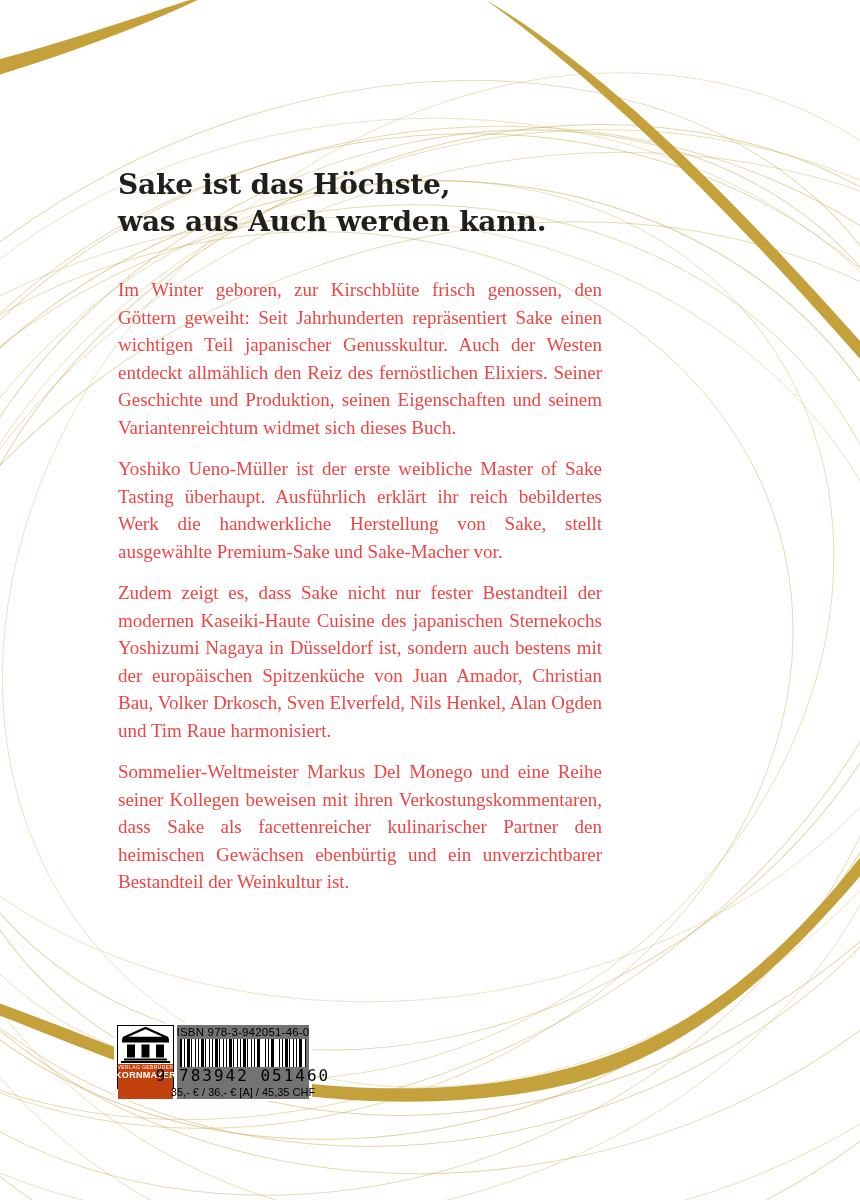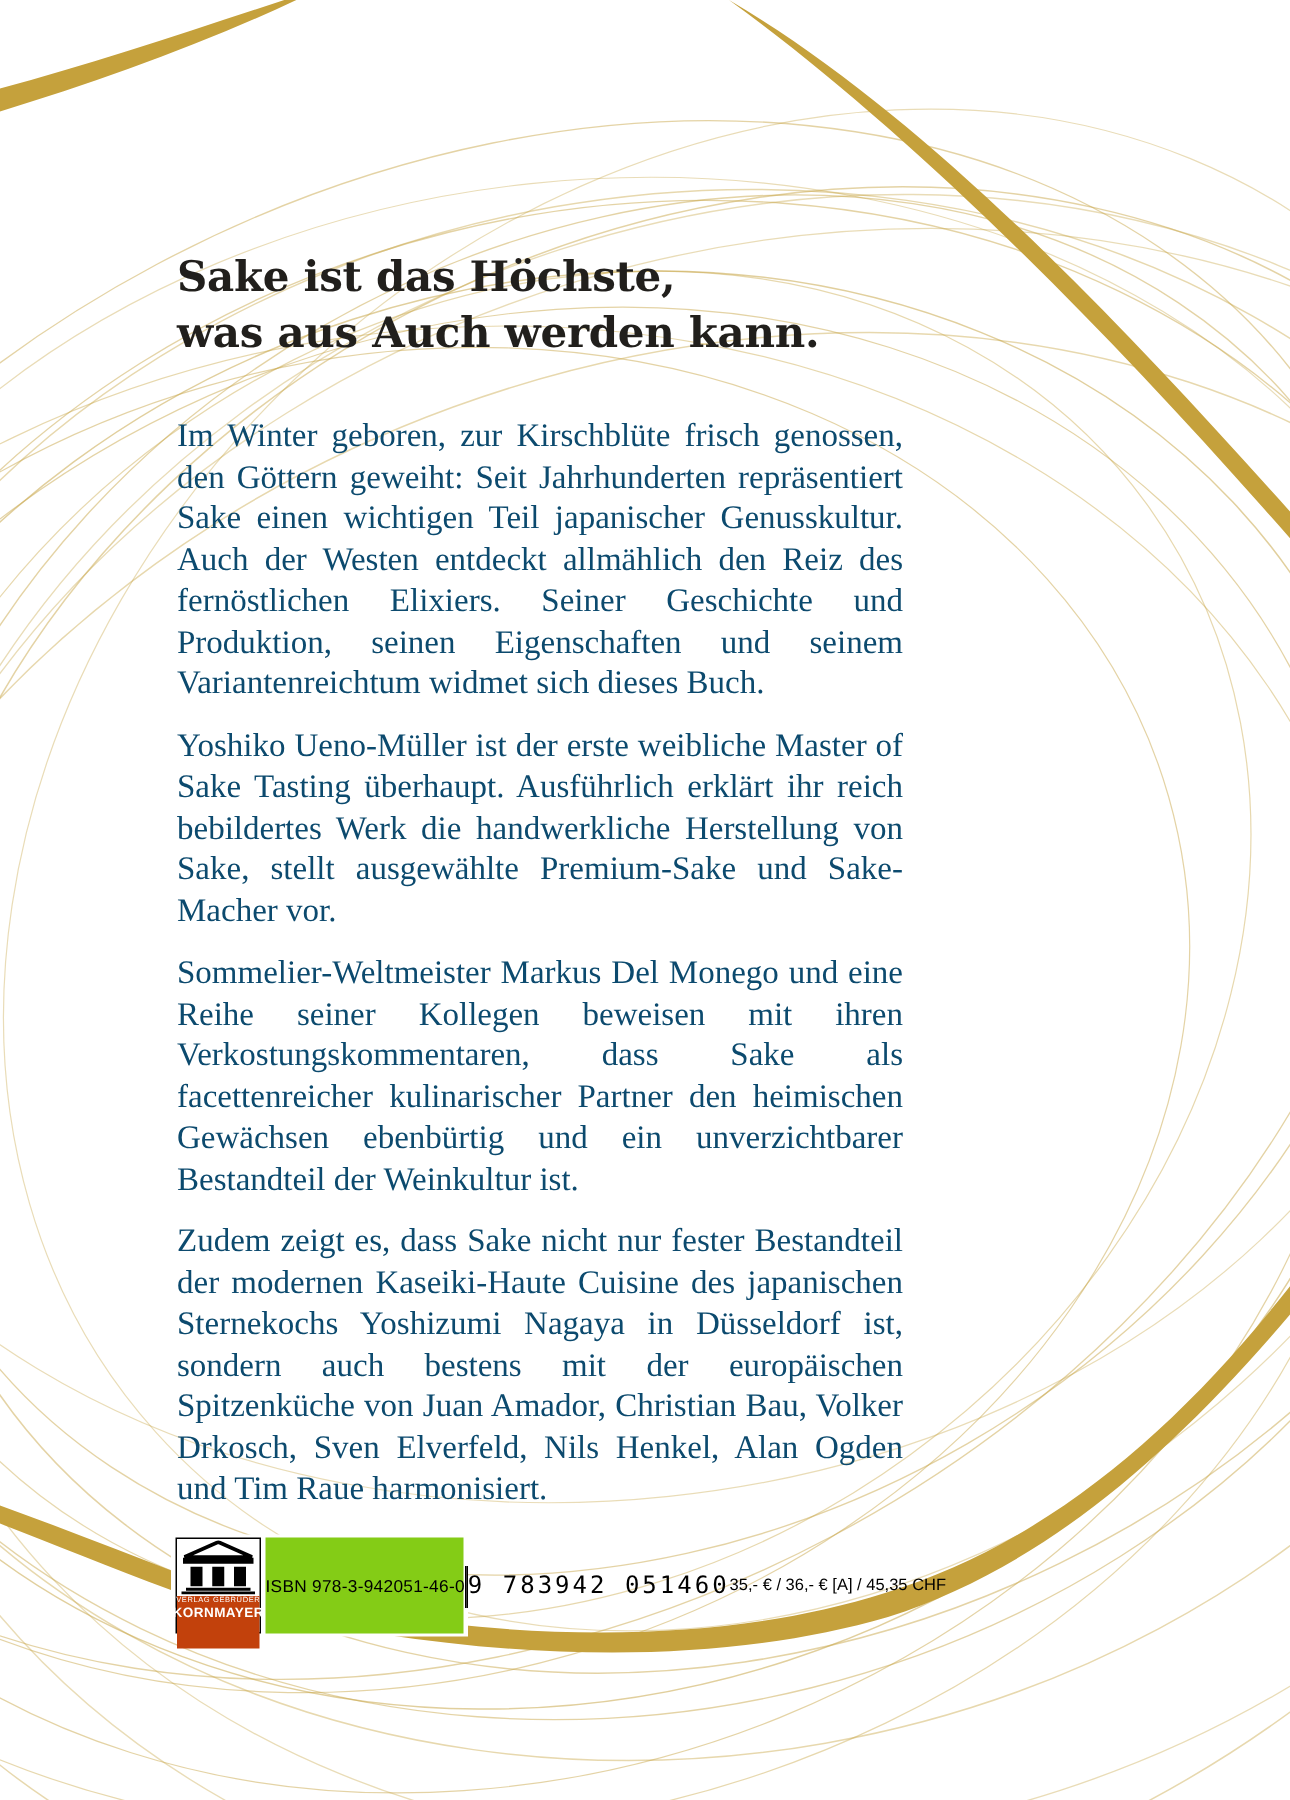--- a/index.html
+++ b/index.html
@@ -19,24 +19,24 @@
     margin:0 0 36px 0;
     font-family:"DejaVu Serif", serif;
     font-weight:bold;
     font-size:28px;
     line-height:1.33;
     letter-spacing:-0.2px;
     color:#211f1c;
   }
   .blurb p{
     margin:0 0 14px 0;
-    font-size:22px;
+    font-size:19px;
     line-height:27.5px;
     text-align:justify;
-    color:#0c4a6e;
+    color:#ef4444;
   }
   
   .imprint{
     position:absolute;left:114px;top:1023px;
     display:flex;align-items:stretch;gap:3px;
     background:#ffffff;padding:2px 3px;
   }
   .logo{
     width:57px;height:64px;
     background:#ffffff;border:1px solid #000;
@@ -51,22 +51,22 @@
   }
   .pub-line1{
     font-family:"Liberation Sans", sans-serif;
     font-size:5px;letter-spacing:0.4px;white-space:nowrap;line-height:1.2;
   }
   .pub-line2{
     font-family:"Liberation Sans", sans-serif;
     font-weight:bold;font-size:9px;letter-spacing:0.3px;white-space:nowrap;line-height:1.15;
   }
   .barcode{
-    width:132px;background:#84cc16;
-    display:flex;flex-direction:row;align-items:center;
+    width:132px;background:#737373;
+    display:flex;flex-direction:column;align-items:center;
     font-family:"Liberation Sans", sans-serif;color:#000;
   }
   .isbn-label{font-size:11.5px;font-weight:500;letter-spacing:0.2px;white-space:nowrap;margin-top:1px;}
   .bars{
     width:124px;height:28px;margin-top:1px;
     background:repeating-linear-gradient(90deg,
       #000 0 1.5px,#fff 1.5px 3px,
       #000 3px 4.5px,#fff 4.5px 6.5px,
       #000 6.5px 9.5px,#fff 9.5px 10.5px,
       #000 10.5px 11.5px,#fff 11.5px 14px);
@@ -111,22 +111,22 @@
 
       <path d="M 176,1062 C 320,1094 470,1100 590,1062 C 700,1028 790,950 872,842 L 872,862 C 786,966 698,1044 592,1078 C 468,1114 316,1106 172,1074 Z"></path>
     </g>
   </svg>
 
   <div class="content">
     <h1 class="headline"><span>Sake ist das Höchste,</span><br><span>was aus Auch werden kann.</span></h1>
     <div class="blurb">
       <p>Im Winter geboren, zur Kirschblüte frisch genossen, den Göttern geweiht: Seit Jahrhunderten repräsentiert Sake einen wichtigen Teil japanischer Genusskultur. Auch der Westen entdeckt allmählich den Reiz des fernöstlichen Elixiers. Seiner Geschichte und Produktion, seinen Eigenschaften und seinem Variantenreichtum widmet sich dieses Buch.</p>
       <p>Yoshiko Ueno-Müller ist der erste weibliche Master of Sake Tasting überhaupt. Ausführlich erklärt ihr reich bebildertes Werk die handwerkliche Herstellung von Sake, stellt ausgewählte Premium-Sake und Sake-Macher vor.</p>
+      <p>Zudem zeigt es, dass Sake nicht nur fester Bestandteil der modernen Kaseiki-Haute Cuisine des japanischen Sternekochs Yoshizumi Nagaya in Düsseldorf ist, sondern auch bestens mit der europäischen Spitzenküche von Juan Amador, Christian Bau, Volker Drkosch, Sven Elverfeld, Nils Henkel, Alan Ogden und Tim Raue harmonisiert.</p>
       <p>Sommelier-Weltmeister Markus Del Monego und eine Reihe seiner Kollegen beweisen mit ihren Verkostungskommentaren, dass Sake als facettenreicher kulinarischer Partner den heimischen Gewächsen ebenbürtig und ein unverzichtbarer Bestandteil der Weinkultur ist.</p>
-      <p>Zudem zeigt es, dass Sake nicht nur fester Bestandteil der modernen Kaseiki-Haute Cuisine des japanischen Sternekochs Yoshizumi Nagaya in Düsseldorf ist, sondern auch bestens mit der europäischen Spitzenküche von Juan Amador, Christian Bau, Volker Drkosch, Sven Elverfeld, Nils Henkel, Alan Ogden und Tim Raue harmonisiert.</p>
     </div>
   </div>
 
   <div class="imprint">
     <div class="logo">
       <div class="temple">
         <svg width="55" height="36" viewBox="0 0 55 36" aria-hidden="true">
           <polygon points="27.5,1 50,11 5,11" fill="#fff" stroke="#000" stroke-width="2.4"></polygon>
           <rect x="4" y="11.5" width="47" height="4" fill="#000"></rect>
           <rect x="9" y="17.5" width="8" height="13" fill="#000"></rect>

